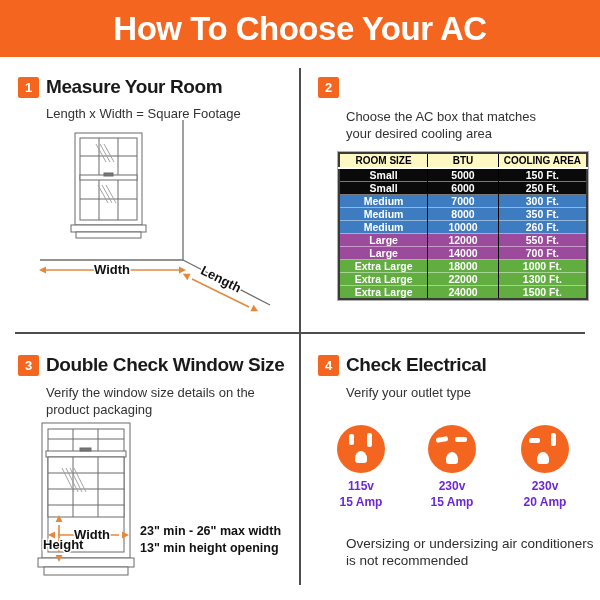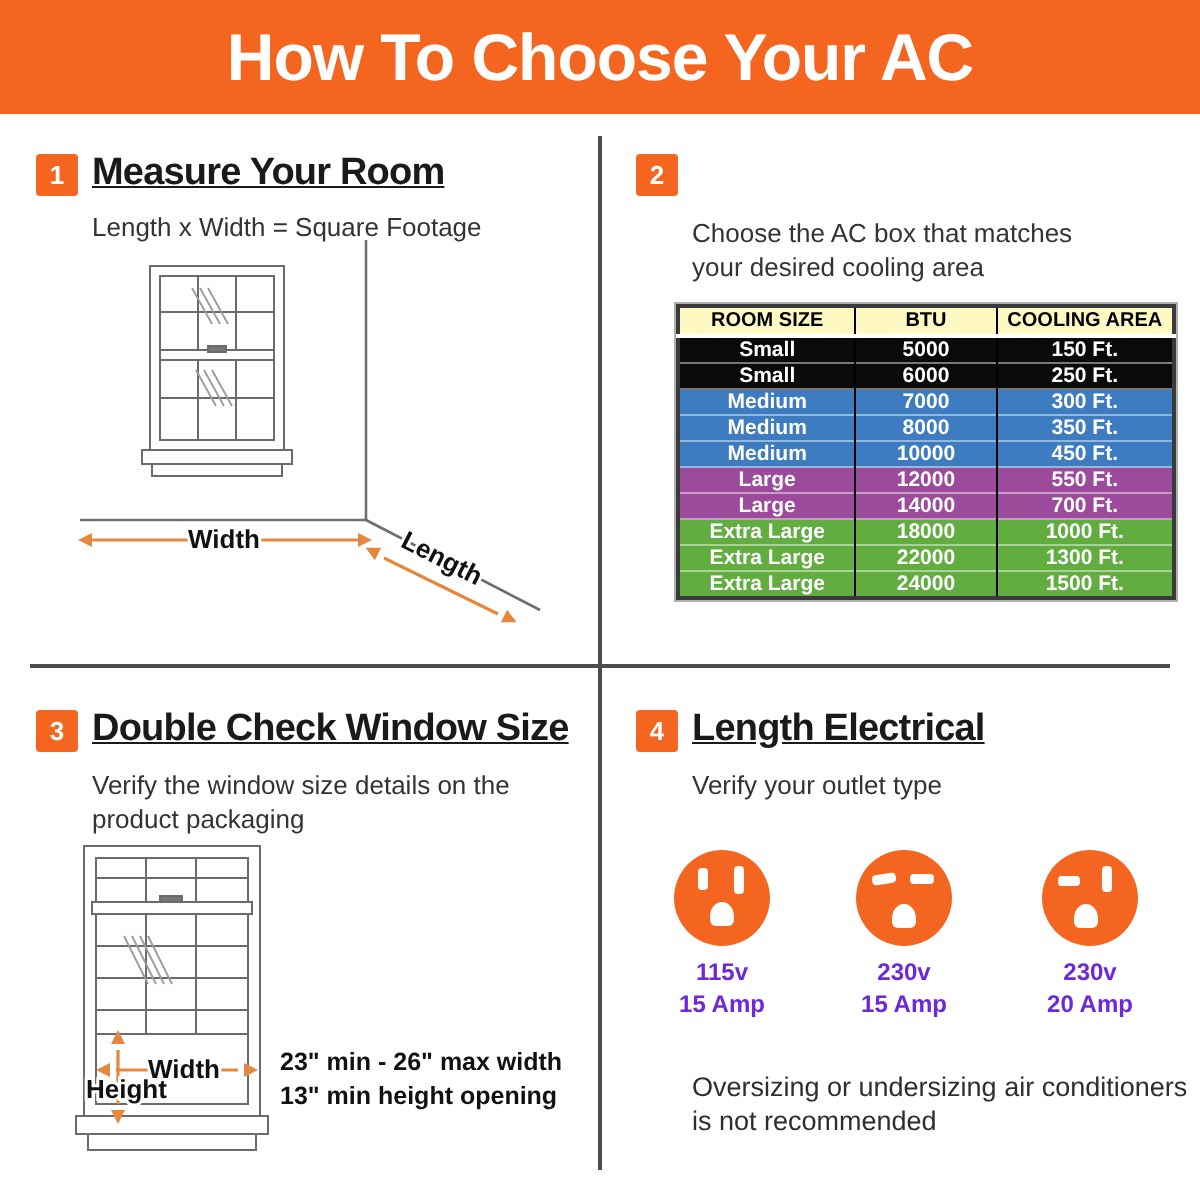--- a/index.html
+++ b/index.html
@@ -31,21 +31,21 @@
   .q4 { left:300px; top:333px; width:300px; height:267px; }
 
   .badge {
     position:absolute; left:18px; top:20px; width:21px; height:21px;
     background:#F4661F; border-radius:2px; color:#fff; font-weight:bold;
     font-size:13px; display:flex; align-items:center; justify-content:center;
   }
   .q3 .badge, .q4 .badge { top:22px; }
   .step-title {
     position:absolute; left:46px; top:19px; font-size:19px; font-weight:bold;
-    color:#1a1a1a; letter-spacing:-0.4px; white-space:nowrap;text-decoration:underline;
+    color:#1a1a1a; letter-spacing:-0.4px; white-space:nowrap;
   }
   .q3 .step-title, .q4 .step-title { top:21px; }
   .step-sub {
     position:absolute; left:46px; top:48px; font-size:13px; color:#333;
     line-height:17px; white-space:nowrap;
   }
   .q2 .step-sub, .q3 .step-sub, .q4 .step-sub { top:51px; }
 
   
   .illus { position:absolute; left:0; top:60px; width:300px; height:216px; }
@@ -215,21 +215,21 @@
               <td>300 Ft.</td>
             </tr>
           <tr style="background-color: rgb(61, 124, 192);">
               <td>Medium</td>
               <td>8000</td>
               <td>350 Ft.</td>
             </tr>
           <tr style="background-color: rgb(61, 124, 192);">
               <td>Medium</td>
               <td>10000</td>
-              <td>450 Ft.</td>
+              <td>260 Ft.</td>
             </tr>
           <tr style="background-color: rgb(156, 74, 156);">
               <td>Large</td>
               <td>12000</td>
               <td>550 Ft.</td>
             </tr>
           <tr style="background-color: rgb(156, 74, 156);">
               <td>Large</td>
               <td>14000</td>
               <td>700 Ft.</td>
@@ -307,21 +307,21 @@
     </svg>
 
     <div class="note">
       <span>23" min - 26" max width</span><br>
       <span>13" min height opening</span>
     </div>
   </section>
 
   <section class="quad q4">
     <div class="badge">4</div>
-    <h2 class="step-title">Length Electrical</h2>
+    <h2 class="step-title">Check Electrical</h2>
     <p class="step-sub">Verify your outlet type</p>
 
     <div class="outlet o1">
       <div class="slot s-left"></div>
       <div class="slot s-right"></div>
       <div class="ground"></div>
     </div>
     <div class="outlet o2">
       <div class="slot s-left"></div>
       <div class="slot s-right"></div>

